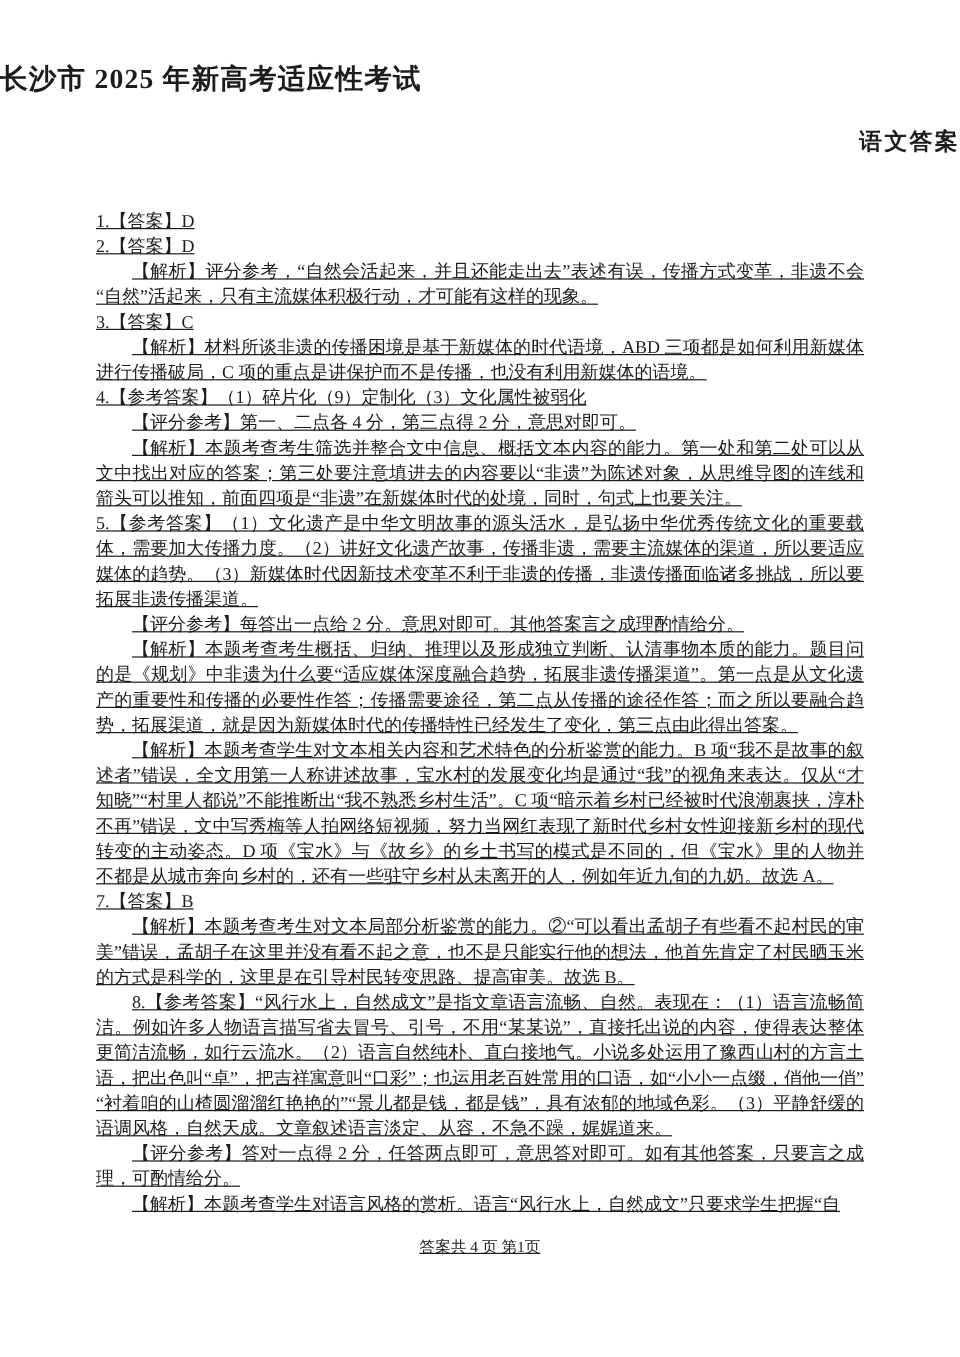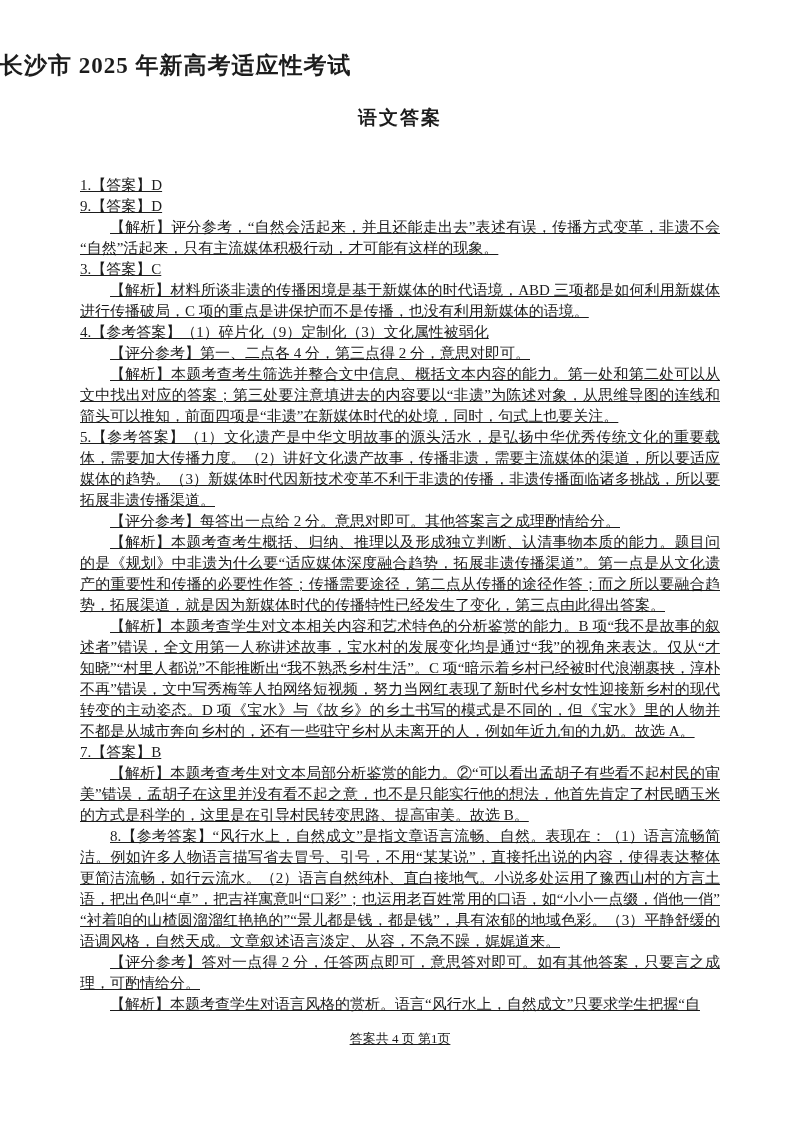--- a/index.html
+++ b/index.html
@@ -18,21 +18,21 @@
     padding-top: 50px;
     text-align: left;
     font-size: 23px;
     font-weight: bold;
     letter-spacing: 1px;
     font-family: "Liberation Serif", "DejaVu Serif", serif;
   }
   .doc-subtitle {
     margin: 0;
     padding-top: 24px;
-    text-align: center;
+    text-align: right;
     font-size: 19px;
     font-weight: bold;
     letter-spacing: 2px;
     font-family: "Liberation Sans", "DejaVu Sans", sans-serif;
   }
   .content {
     margin: 44px 80px 0 80px;
     font-size: 15px;
     line-height: 21px;
     text-align: justify;
@@ -58,21 +58,21 @@
 </head>
 <body>
 
 <div class="page">
 
   <h1 class="doc-title">长沙市 2025 年新高考适应性考试</h1>
   <h2 class="doc-subtitle">语文答案</h2>
 
   <div class="content">
     <p>1.【答案】D</p>
-    <p>9.【答案】D</p>
+    <p>2.【答案】D</p>
     <p class="indent">【解析】评分参考，“自然会活起来，并且还能走出去”表述有误，传播方式变革，非遗不会“自然”活起来，只有主流媒体积极行动，才可能有这样的现象。</p>
     <p>3.【答案】C</p>
     <p class="indent">【解析】材料所谈非遗的传播困境是基于新媒体的时代语境，ABD 三项都是如何利用新媒体进行传播破局，C 项的重点是讲保护而不是传播，也没有利用新媒体的语境。</p>
     <p>4.【参考答案】（1）碎片化（9）定制化（3）文化属性被弱化</p>
     <p class="indent">【评分参考】第一、二点各 4 分，第三点得 2 分，意思对即可。</p>
     <p class="indent">【解析】本题考查考生筛选并整合文中信息、概括文本内容的能力。第一处和第二处可以从文中找出对应的答案；第三处要注意填进去的内容要以“非遗”为陈述对象，从思维导图的连线和箭头可以推知，前面四项是“非遗”在新媒体时代的处境，同时，句式上也要关注。</p>
     <p>5.【参考答案】（1）文化遗产是中华文明故事的源头活水，是弘扬中华优秀传统文化的重要载体，需要加大传播力度。（2）讲好文化遗产故事，传播非遗，需要主流媒体的渠道，所以要适应媒体的趋势。（3）新媒体时代因新技术变革不利于非遗的传播，非遗传播面临诸多挑战，所以要拓展非遗传播渠道。</p>
     <p class="indent">【评分参考】每答出一点给 2 分。意思对即可。其他答案言之成理酌情给分。</p>
     <p class="indent">【解析】本题考查考生概括、归纳、推理以及形成独立判断、认清事物本质的能力。题目问的是《规划》中非遗为什么要“适应媒体深度融合趋势，拓展非遗传播渠道”。第一点是从文化遗产的重要性和传播的必要性作答；传播需要途径，第二点从传播的途径作答；而之所以要融合趋势，拓展渠道，就是因为新媒体时代的传播特性已经发生了变化，第三点由此得出答案。</p>
     <p class="indent">【解析】本题考查学生对文本相关内容和艺术特色的分析鉴赏的能力。B 项“我不是故事的叙述者”错误，全文用第一人称讲述故事，宝水村的发展变化均是通过“我”的视角来表达。仅从“才知晓”“村里人都说”不能推断出“我不熟悉乡村生活”。C 项“暗示着乡村已经被时代浪潮裹挟，淳朴不再”错误，文中写秀梅等人拍网络短视频，努力当网红表现了新时代乡村女性迎接新乡村的现代转变的主动姿态。D 项《宝水》与《故乡》的乡土书写的模式是不同的，但《宝水》里的人物并不都是从城市奔向乡村的，还有一些驻守乡村从未离开的人，例如年近九旬的九奶。故选 A。</p>

